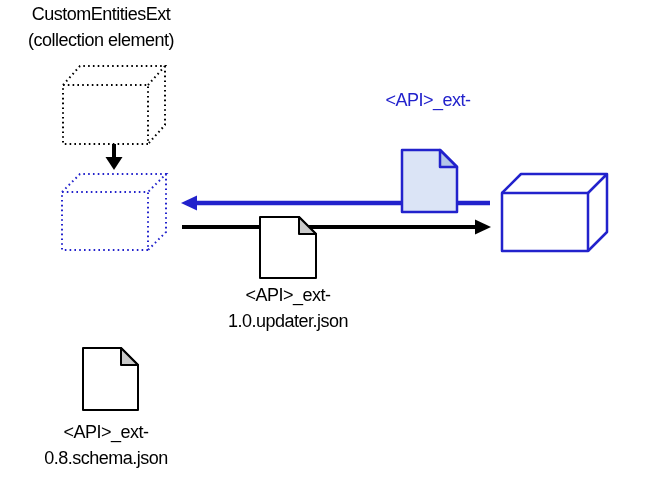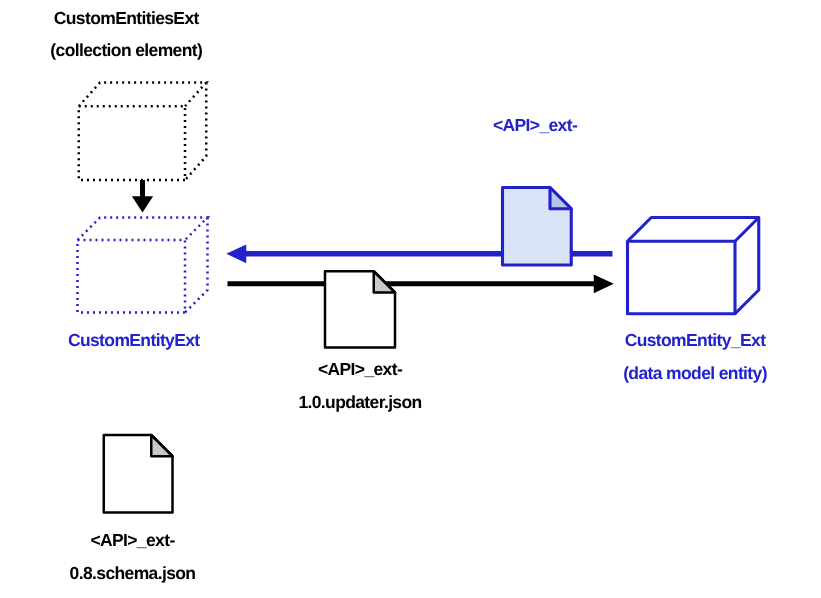--- a/index.html
+++ b/index.html
@@ -9,22 +9,22 @@
     height:478px;
     background:#ffffff;
     font-family:"Liberation Sans", sans-serif;
     overflow:hidden;
   }
   .canvas svg{position:absolute;left:0;top:0;}
   .label{
     position:absolute;
     transform:translateX(-50%);
     text-align:center;
-    font-weight:bold;
-    font-size:14px;
+    font-weight:normal;
+    font-size:18px;
     line-height:26px;
     letter-spacing:-0.5px;
     white-space:nowrap;
   }
   .label-blue{color:#2222cc;}
   .label-black{color:#000000;}
   
   .dotted-black{fill:none;stroke:#000000;stroke-width:2;stroke-dasharray:1.6 3.2;}
   .dotted-blue{fill:none;stroke:#2222cc;stroke-width:2;stroke-dasharray:1.6 3.2;}
   .solid-blue-box{fill:none;stroke:#2222cc;stroke-width:2.5;stroke-linejoin:round;}
@@ -89,31 +89,26 @@
   <div class="label label-black" style="left:101px; top:1px;">
     <div>CustomEntitiesExt</div>
     <div>(collection element)</div>
   </div>
 
   <div class="label label-blue" style="left:428px; top:87px;">
     <div>&lt;API&gt;_ext-</div>
   </div>
 
   <div class="label label-blue" style="left:107px; top:259px;">
-    <div>CustomEntityExt</div>
   </div>
 
   <div class="label label-black" style="left:288px; top:282px;">
     <div>&lt;API&gt;_ext-</div>
     <div>1.0.updater.json</div>
   </div>
 
-  <div class="label label-blue" style="left:556px; top:259px;">
-    <div>CustomEntity_Ext</div>
-    <div>(data model entity)</div>
-  </div>
 
   <div class="label label-black" style="left:106px; top:419px;">
     <div>&lt;API&gt;_ext-</div>
     <div>0.8.schema.json</div>
   </div>
 
 </div>
 
 </body></html>

